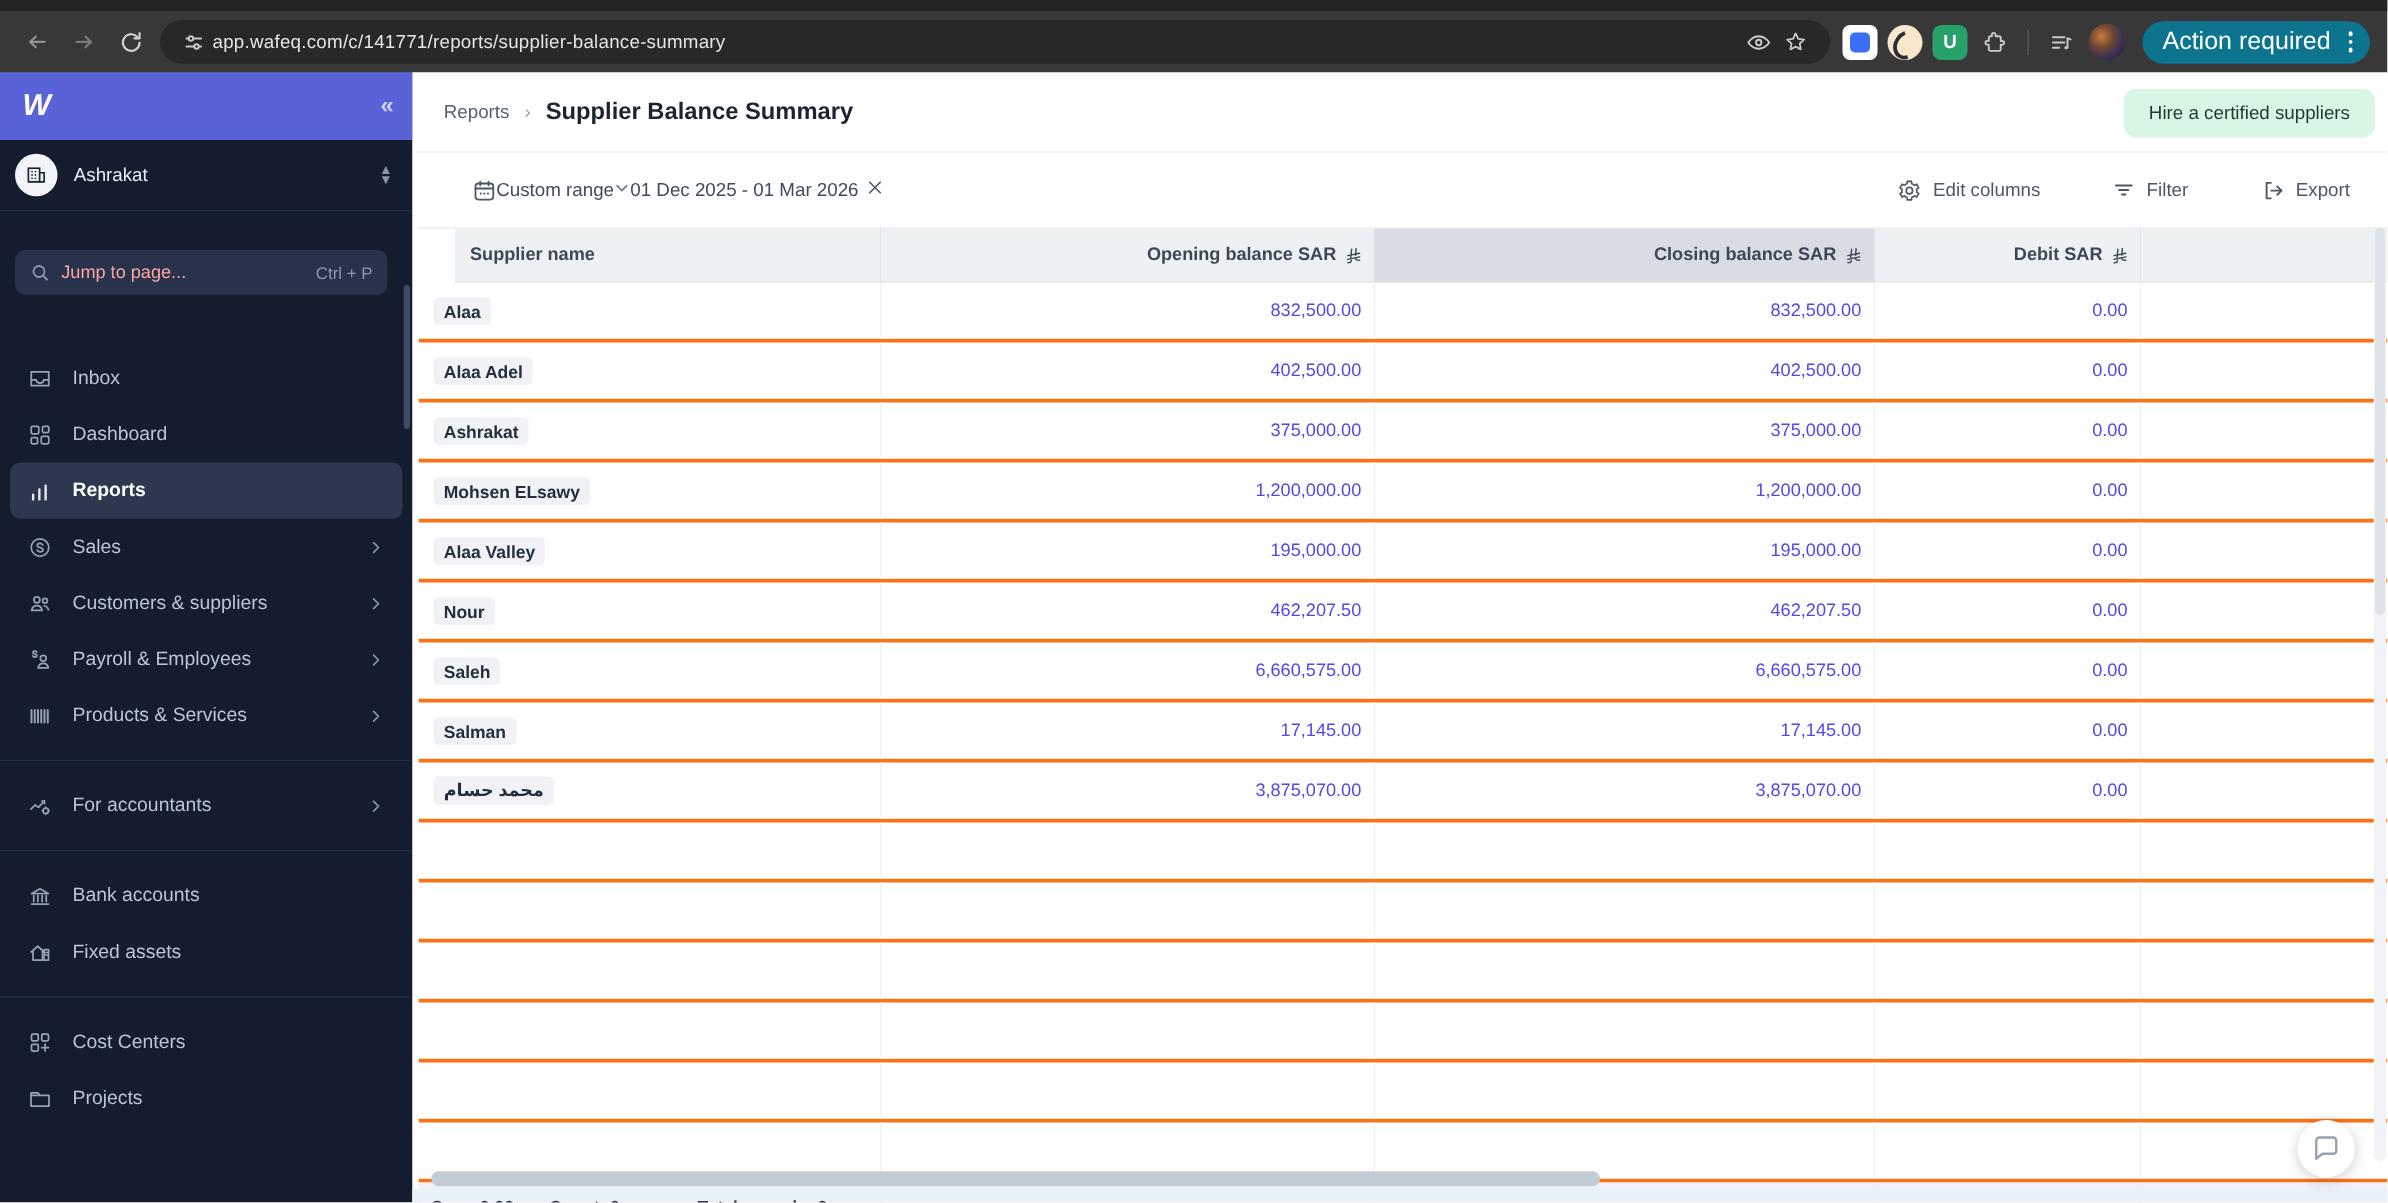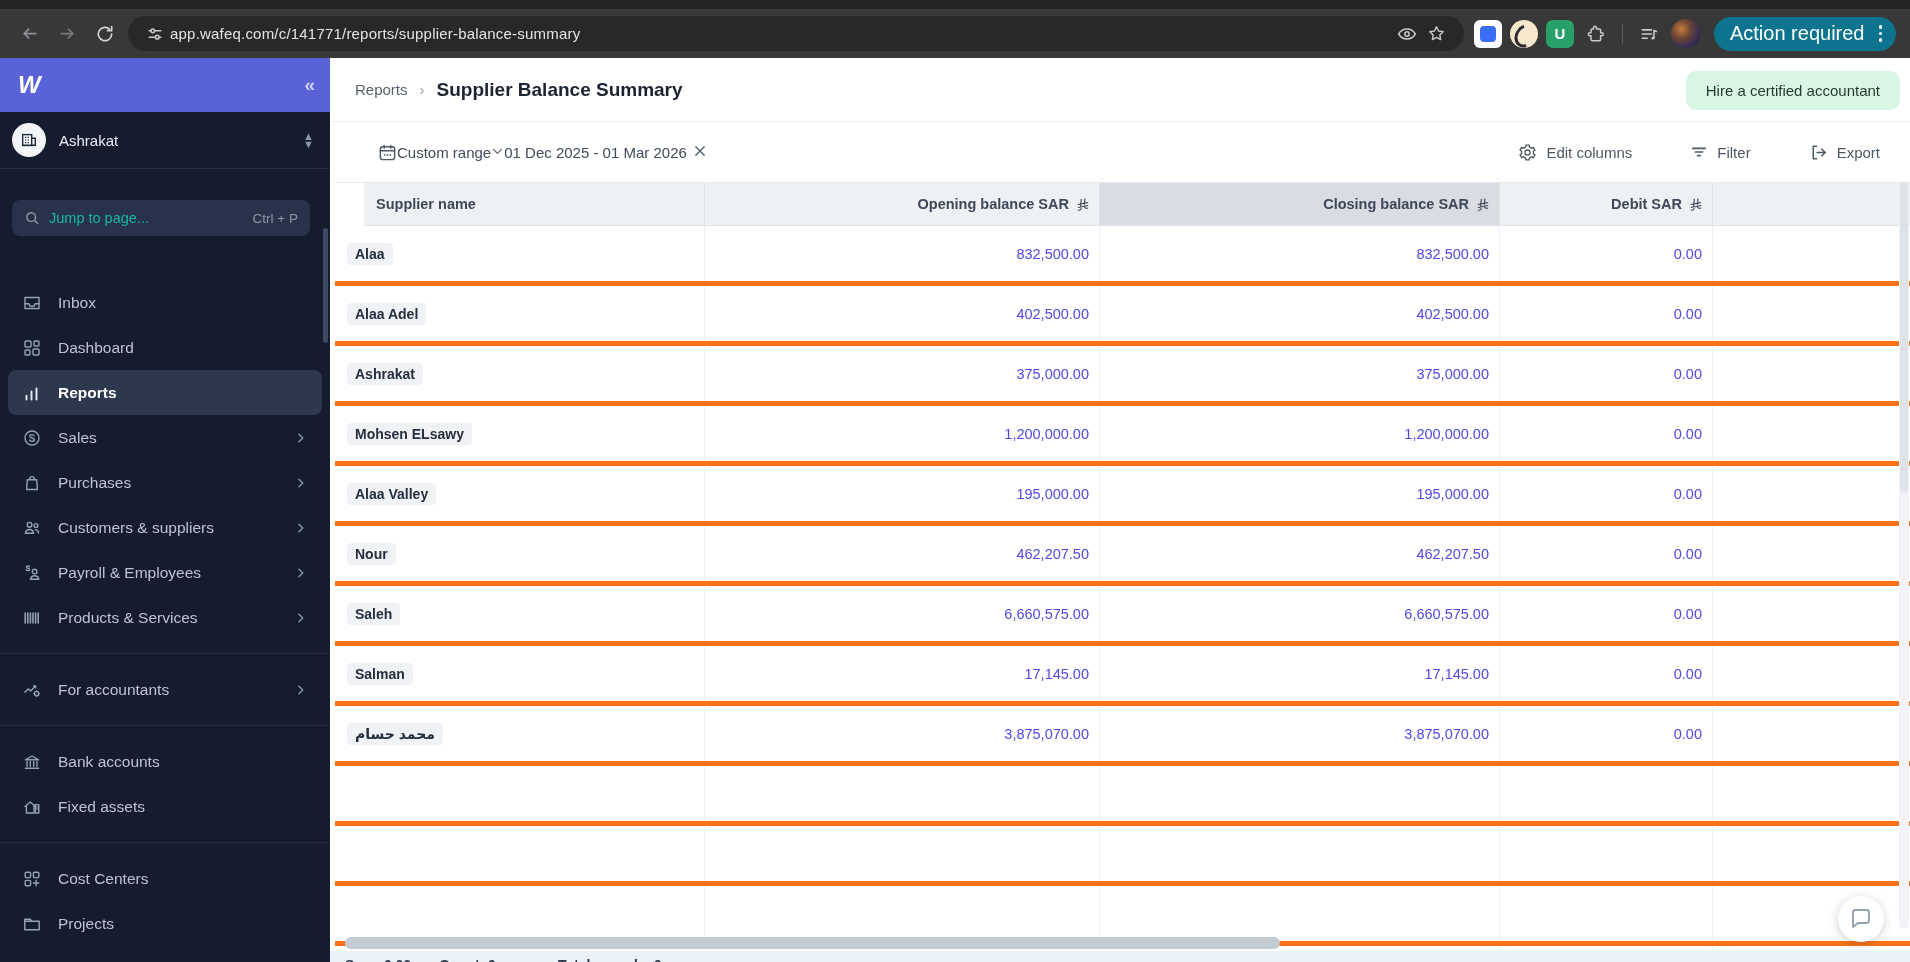--- a/index.html
+++ b/index.html
@@ -37,21 +37,21 @@
   .sidebar { position:absolute; top:58px; left:0; width:330px; bottom:0; background:#141c2e; }
   .sb-head { height:54px; background:#5a62d8; display:flex; align-items:center; padding:0 18px; justify-content:space-between; }
   .wafeq-logo { color:#fff; font-weight:700; font-size:24px; font-style:italic; letter-spacing:-1px; }
   .collapse { color:#cdd4f5; font-size:19px; letter-spacing:-3px; font-weight:700; cursor:default; }
   .company-row { height:57px; display:flex; align-items:center; padding:0 16px 0 12px; border-bottom:1px solid #232d44; }
   .company-avatar { width:34px; height:34px; background:#f2f4f7; border-radius:50%; display:flex; align-items:center; justify-content:center; flex:none; }
   .company-name { color:#e9edf4; font-size:15px; margin-left:13px; flex:1; }
   .updown { color:#8a95ab; display:flex; flex-direction:column; line-height:8px; font-size:11px; }
   .jump-box { position:absolute; left:12px; right:20px; top:142px; height:36px; background:#28324a;
     border-radius:8px; display:flex; align-items:center; padding:0 12px; }
-  .jump-ph { color:#14b8a6; font-size:14.5px; flex:1; margin-left:9px; }
+  .jump-ph { color:#fca5a5; font-size:14.5px; flex:1; margin-left:9px; }
   .jump-short { color:#8d97ab; font-size:13.5px; }
   .sb-scrollthumb { position:absolute; right:2px; top:170px; width:5px; height:115px; background:#3e4a63; border-radius:3px; }
   .nav { position:absolute; top:222px; left:0; right:0; }
   .nav-divider { height:1px; background:#232d44; margin:13px 0; }
   .nav-item { height:45px; margin:0 8px; border-radius:8px; display:flex; align-items:center;
     padding:0 14px; color:#bcc4d4; font-size:15.5px; cursor:default; }
   .nav-item .icon { color:#97a2b6; width:20px; height:20px; flex:none; display:flex; align-items:center; justify-content:center; }
   .nav-item .nav-label { margin-left:16px; flex:1; white-space:nowrap; }
   .nav-item .chev { color:#8a95ab; width:14px; height:14px; }
   .nav-item.active { background:#2d374e; color:#fff; font-weight:700; }
@@ -77,21 +77,21 @@
   .table { position:absolute; top:124px; left:5px; right:0; }
   .t-grid { display:grid; grid-template-columns:370px 395px 400px 213px 1fr; }
   .t-header { border-top:1px solid #e4e8ed; }
   .hcell { height:43px; background:#eef1f4; border-right:1px solid #dfe3e9; border-bottom:1px solid #dfe3e9;
     display:flex; align-items:center; justify-content:flex-end; padding:0 10px; gap:6px;
     font-weight:700; color:#3d4758; font-size:14.5px; }
   .hcell.first { justify-content:flex-start; padding-left:12px;margin-left:29px; }
   .hcell.hl { background:#d9dce3; }
   .hcell:last-child { border-right:none; }
   .sar-ico { display:inline-flex; color:#3d4758; margin-left:2px; }
-  .t-row { height:60px; border-bottom:5px solid #f97316; }
+  .t-row { height:48px; border-bottom:3px solid #f97316; }
   .t-row .cell { border-right:1px solid #edf0f4; display:flex; align-items:center; justify-content:flex-end;
     padding:0 10px; font-size:14.5px; color:#5248e4; }
   .t-row .cell:last-child { border-right:none; }
   .cell.name { justify-content:flex-start; padding-left:12px; }
   .name-pill { background:#f0f2f6; border-radius:4px; padding:3px 8px; color:#242e3e; font-weight:700; font-size:14px; }
   .t-row.grayband { background:#eff1f4; }
 
   .h-scroll-thumb { position:absolute; left:15px; top:879px; width:935px; height:12px; background:#c3ccd5; border-radius:6px; }
   .v-scroll { position:absolute; right:1px; top:124px; width:10px; height:747px; background:#f1f3f6; border-radius:5px; }
   .v-scroll .vthumb { position:absolute; top:0; left:1px; width:8px; height:310px; background:#dee3e9; border-radius:4px; }
@@ -253,34 +253,20 @@
             <span class="nav-label">Sales</span>
             <span class="icon chev">
               <svg width="14" height="14" viewBox="0 0 20 20" fill="none" stroke="currentColor" stroke-width="2" stroke-linecap="round" stroke-linejoin="round">
                 <path d="M7 4.5l5.5 5.5L7 15.5"></path>
               </svg>
             </span>
           </div>
           <div class="nav-item">
             <span class="icon ">
               <svg width="20" height="20" viewBox="0 0 20 20" fill="none" stroke="currentColor" stroke-width="1.4" stroke-linecap="round" stroke-linejoin="round">
-                <path d="M5.3 6.8h9.4l.7 9.7H4.6z"></path>
-                <path d="M7.6 6.5V6a2.4 2.4 0 0 1 4.8 0v.5"></path>
-              </svg>
-            </span>
-            <span class="nav-label">Purchases</span>
-            <span class="icon chev">
-              <svg width="14" height="14" viewBox="0 0 20 20" fill="none" stroke="currentColor" stroke-width="2" stroke-linecap="round" stroke-linejoin="round">
-                <path d="M7 4.5l5.5 5.5L7 15.5"></path>
-              </svg>
-            </span>
-          </div>
-          <div class="nav-item">
-            <span class="icon ">
-              <svg width="20" height="20" viewBox="0 0 20 20" fill="none" stroke="currentColor" stroke-width="1.4" stroke-linecap="round" stroke-linejoin="round">
                 <circle cx="7.5" cy="6.8" r="2.4"></circle>
                 <path d="M3.3 15.3c.5-2.4 2.1-3.8 4.2-3.8s3.7 1.4 4.2 3.8z"></path>
                 <circle cx="14" cy="7.5" r="1.9"></circle>
                 <path d="M13.3 11.6c1.8.2 3 1.4 3.4 3.2"></path>
               </svg>
             </span>
             <span class="nav-label">Customers &amp; suppliers</span>
             <span class="icon chev">
               <svg width="14" height="14" viewBox="0 0 20 20" fill="none" stroke="currentColor" stroke-width="2" stroke-linecap="round" stroke-linejoin="round">
                 <path d="M7 4.5l5.5 5.5L7 15.5"></path>
@@ -383,21 +369,21 @@
           </div>
         </div>
       </div>
   </div>
 
   <div class="main">
     <div class="page-header">
       <span class="crumb">Reports</span>
       <span class="crumb-sep">›</span>
       <span class="page-title">Supplier Balance Summary</span>
-      <button class="hire-btn">Hire a certified accountant</button>
+      <button class="hire-btn">Hire a certified suppliers</button>
     </div>
 
     <div class="tool-row">
       <div class="range-wrap">
         <span class="icon">
           <svg width="19" height="19" viewBox="0 0 20 20" fill="none" stroke="#4e5864" stroke-width="1.5" stroke-linecap="round">
               <rect x="2.5" y="4" width="15" height="13.5" rx="2.5"></rect>
               <path d="M2.5 8.2h15"></path>
               <path d="M6.5 2.5v3M13.5 2.5v3"></path>
               <path d="M7 12.5h.01M10 12.5h.01M13 12.5h.01" stroke-width="1.8"></path>

